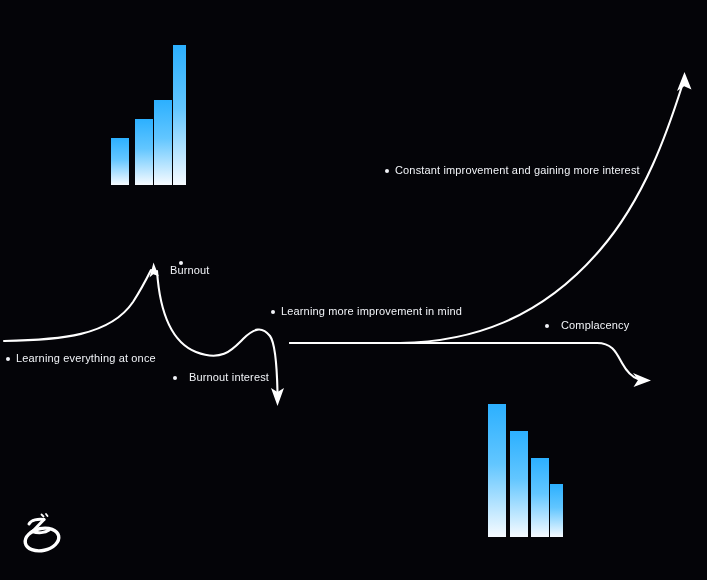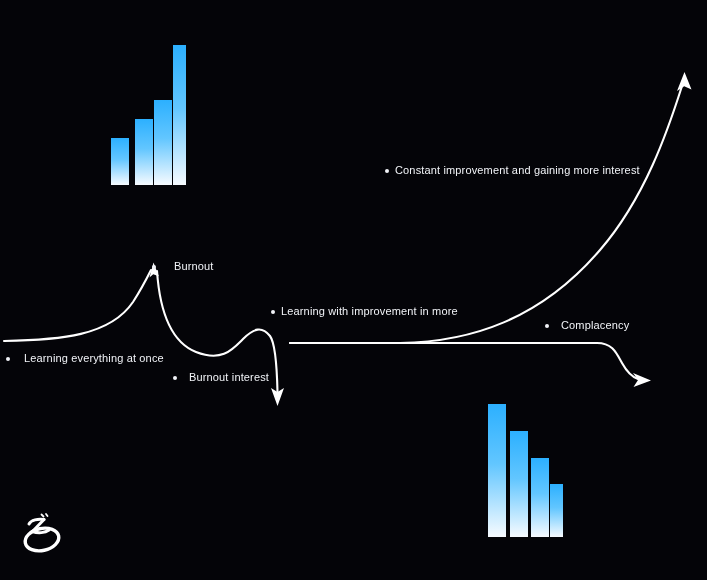--- a/index.html
+++ b/index.html
@@ -45,22 +45,22 @@
   }
   .label .txt {
     display: inline-block;
   }
 
   
   .gap-sm .txt { margin-left: 6px; }
   .gap-md .txt { margin-left: 12px; }
   .gap-lg .txt { margin-left: 18px; }
 
-  #lbl-learning-everything { left: 6px;   top: 353px; gap: 8px; }
-  #lbl-burnout             { left: 152px; top: 261px; }
+  #lbl-learning-everything { left: 6px;   top: 353px; }
+  #lbl-burnout             { left: 152px; top: 261px; flex-direction: column; }
   #lbl-losing-interest     { left: 173px; top: 372px; }
   #lbl-learning-improve    { left: 271px; top: 306px; }
   #lbl-constant-improve    { left: 385px; top: 165px; }
   #lbl-complacency         { left: 545px; top: 320px; justify-content: flex-end; }
 
   .bar-chart {
     position: absolute;
   }
   #bar-chart-rising  { left: 111px; top: 45px;  width: 75px; height: 140px; }
   #bar-chart-falling { left: 488px; top: 404px; width: 75px; height: 135px; }
@@ -135,21 +135,21 @@
   <span class="txt">Burnout</span>
 </div>
 
 <div class="label gap-md" id="lbl-losing-interest">
   <span class="bullet"></span>
   <span class="txt">Burnout interest</span>
 </div>
 
 <div class="label gap-sm" id="lbl-learning-improve">
   <span class="bullet"></span>
-  <span class="txt">Learning with improvement in more</span>
+  <span class="txt">Learning more improvement in mind</span>
 </div>
 
 <div class="label gap-sm" id="lbl-constant-improve">
   <span class="bullet"></span>
   <span class="txt">Constant improvement and gaining more interest</span>
 </div>
 
 <div class="label gap-md" id="lbl-complacency">
   <span class="bullet"></span>
   <span class="txt">Complacency</span>

